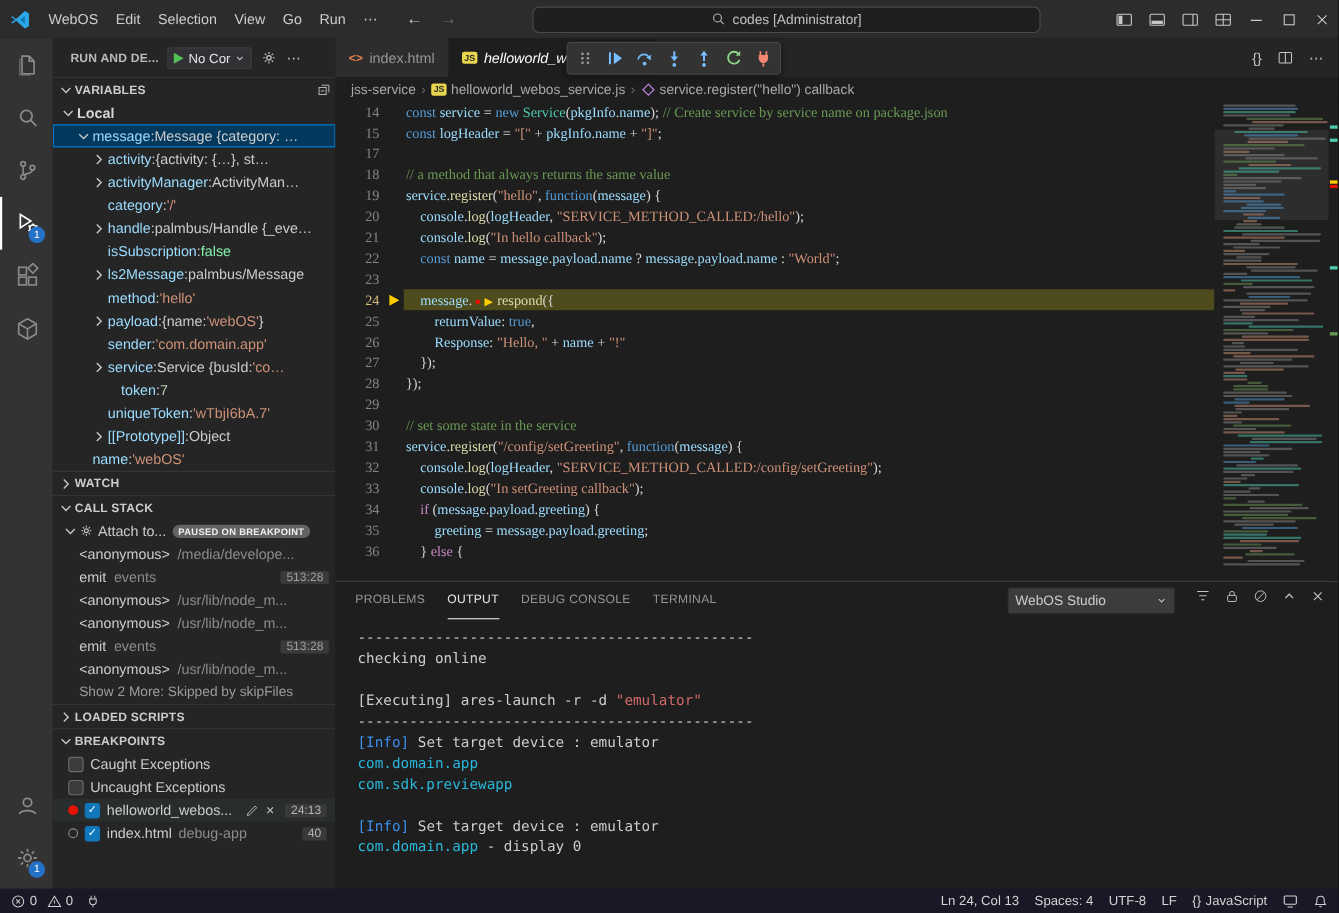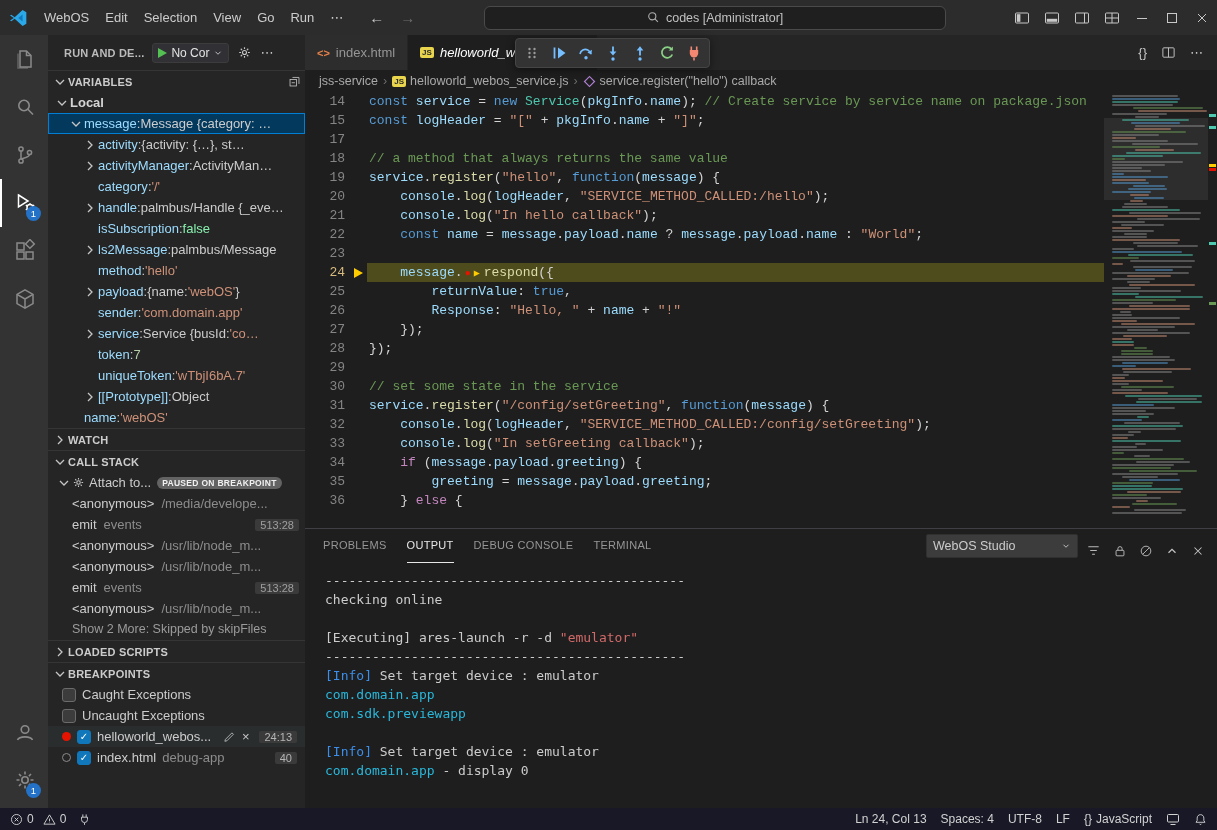--- a/index.html
+++ b/index.html
@@ -80,21 +80,21 @@
   .tab-actions{margin-left:auto;display:flex;align-items:center;gap:14px;padding-right:14px;color:#c5c5c5}
   .dbg-toolbar{position:absolute;left:210px;top:3px;height:30px;background:#333334;border:1px solid #454545;
                border-radius:4px;display:flex;align-items:center;padding:0 3px;gap:2px;z-index:6;
                box-shadow:0 2px 8px rgba(0,0,0,.45)}
   .dbg-btn{width:25px;height:26px;display:flex;align-items:center;justify-content:center}
   .breadcrumb{flex:0 0 22px;display:flex;align-items:center;gap:5px;padding-left:14px;color:#a9a9a9;font-size:12.5px}
   .bc-sep{color:#6e6e6e}
   .bc-item{display:flex;align-items:center;gap:4px;white-space:nowrap}
 
   .code-area{flex:0 0 436px;display:flex;position:relative;overflow:hidden}
-  .code{flex:1;overflow:hidden;font-family:Liberation Mono, monospace;font-size:13px;padding-top:0}
+  .code{flex:1;overflow:hidden;font-family:Liberation Serif, serif;font-size:13px;padding-top:0}
   .code-line{display:flex;height:19px;line-height:19px;white-space:pre}
   .ln{flex:0 0 44px;text-align:right;color:#858585;padding-right:4px}
   .code-line.current .ln{color:#d7ba7d}
   .glyph{flex:0 0 18px;display:flex;align-items:center;justify-content:center}
   .cur-arrow{width:0;height:0;border-left:9px solid #ffcc00;border-top:5px solid transparent;border-bottom:5px solid transparent}
   .lc{flex:1;padding-left:2px}
   .code-line.current .lc{background:#4e4b1d}
   .tk-kw{color:#569cd6}.tk-ctl{color:#c586c0}.tk-str{color:#ce9178}.tk-com{color:#6a9955}
   .tk-fn{color:#dcdcaa}.tk-cls{color:#4ec9b0}.tk-var{color:#9cdcfe}.tk-num{color:#b5cea8}
   .tk-pun{color:#d4d4d4}.tk-bool{color:#86efac}.tk-def{color:#cccccc}
@@ -105,21 +105,21 @@
   .mm-line{height:2px;margin-bottom:1px;opacity:.5;border-radius:1px}
   .mm-slider{position:absolute;left:0;right:0;top:26px;height:82px;background:rgba(255,255,255,.07)}
   .ruler{flex:0 0 9px;position:relative;background:#1e1e1e}
   .ruler i{position:absolute;left:1px;right:1px;height:3px;display:block}
 
   
   .panel{flex:1;display:flex;flex-direction:column;border-top:1px solid #3f3f46;min-height:0}
   .panel-header{flex:0 0 34px;display:flex;align-items:center;padding:0 12px 0 18px}
   .ptab{font-size:11px;color:#969696;line-height:33px;letter-spacing:.3px;margin-right:20px;border-bottom:1px solid transparent}
   .ptab.active{color:#e7e7e7;border-bottom-color:#e7e7e7}
-  .pright{margin-left:auto;display:flex;align-items:flex-end;gap:8px;color:#c5c5c5}
+  .pright{margin-left:auto;display:flex;align-items:flex-start;gap:18px;color:#c5c5c5}
   .chan-select{display:flex;align-items:center;justify-content:space-between;background:#3c3c3c;border:1px solid #303031;
                border-radius:2px;width:152px;height:24px;padding:0 6px;color:#cccccc;font-size:12.5px}
   .panel-body{flex:1;overflow:hidden;font-family:"DejaVu Sans Mono","Liberation Mono",monospace;
               font-size:13px;padding:8px 0 0 20px}
   .out-line{height:19px;line-height:19px;white-space:pre}
   .out-def{color:#cccccc}.out-red{color:#d16969}.out-blue{color:#3b8eea}.out-cyan{color:#29b8db}
 
   
   .statusbar{flex:0 0 22px;background:#181826;display:flex;align-items:center;font-size:12px;color:#d2d2d2;padding:0 10px}
   .sb-item{display:flex;align-items:center;gap:4px;margin-right:12px}
@@ -403,21 +403,21 @@
             <span class="chev-sp">
               <svg width="16" height="16" viewBox="0 0 16 16">
                 <path d="M6 4l4 4-4 4" fill="none" stroke="#c5c5c5" stroke-width="1.3"></path>
               </svg>
             </span>
             <span class="var-name">service</span>
             <span class="var-colon">: </span>
             <span class="tk-def">Service {busId: </span>
             <span class="tk-str">'co…</span>
           </div>
-          <div class="trow" style="padding-left: 34px;">
+          <div class="trow" style="padding-left: 46px;">
             <span class="chev-sp"></span>
             <span class="var-name">token</span>
             <span class="var-colon">: </span>
             <span class="tk-num">7</span>
           </div>
           <div class="trow" style="padding-left: 34px;">
             <span class="chev-sp"></span>
             <span class="var-name">uniqueToken</span>
             <span class="var-colon">: </span>
             <span class="tk-str">'wTbjI6bA.7'</span>

